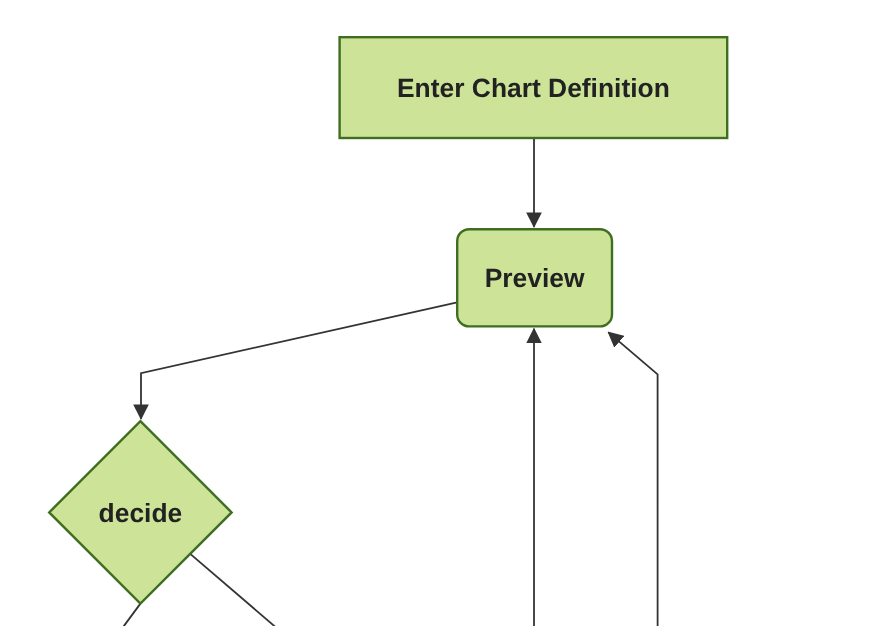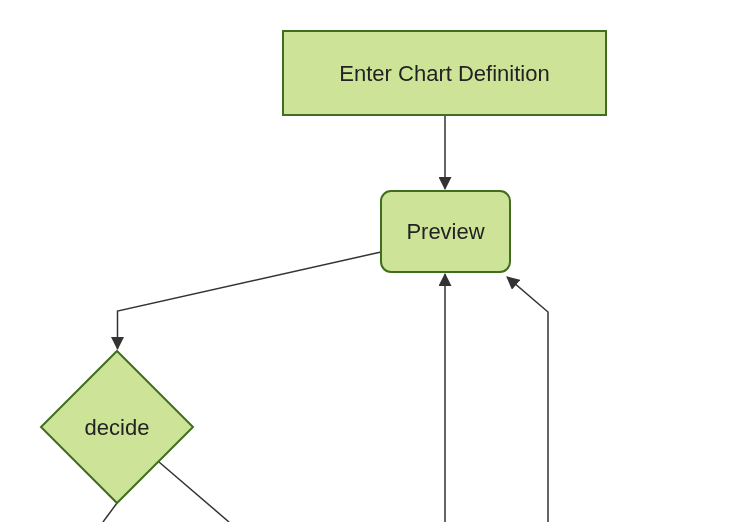--- a/index.html
+++ b/index.html
@@ -7,20 +7,21 @@
     padding: 0;
     background: #ffffff;
     width: 740px;
     height: 522px;
     overflow: hidden;
     font-family: "Liberation Sans", sans-serif;
   }
   .canvas-wrap {
     width: 672px;
     height: 522px;
+    font-weight: bold;
   }
   .edge {
     fill: none;
     stroke: #333333;
     stroke-width: 1.5px;
   }
   .arrowhead {
     fill: #333333;
     stroke: none;
   }

